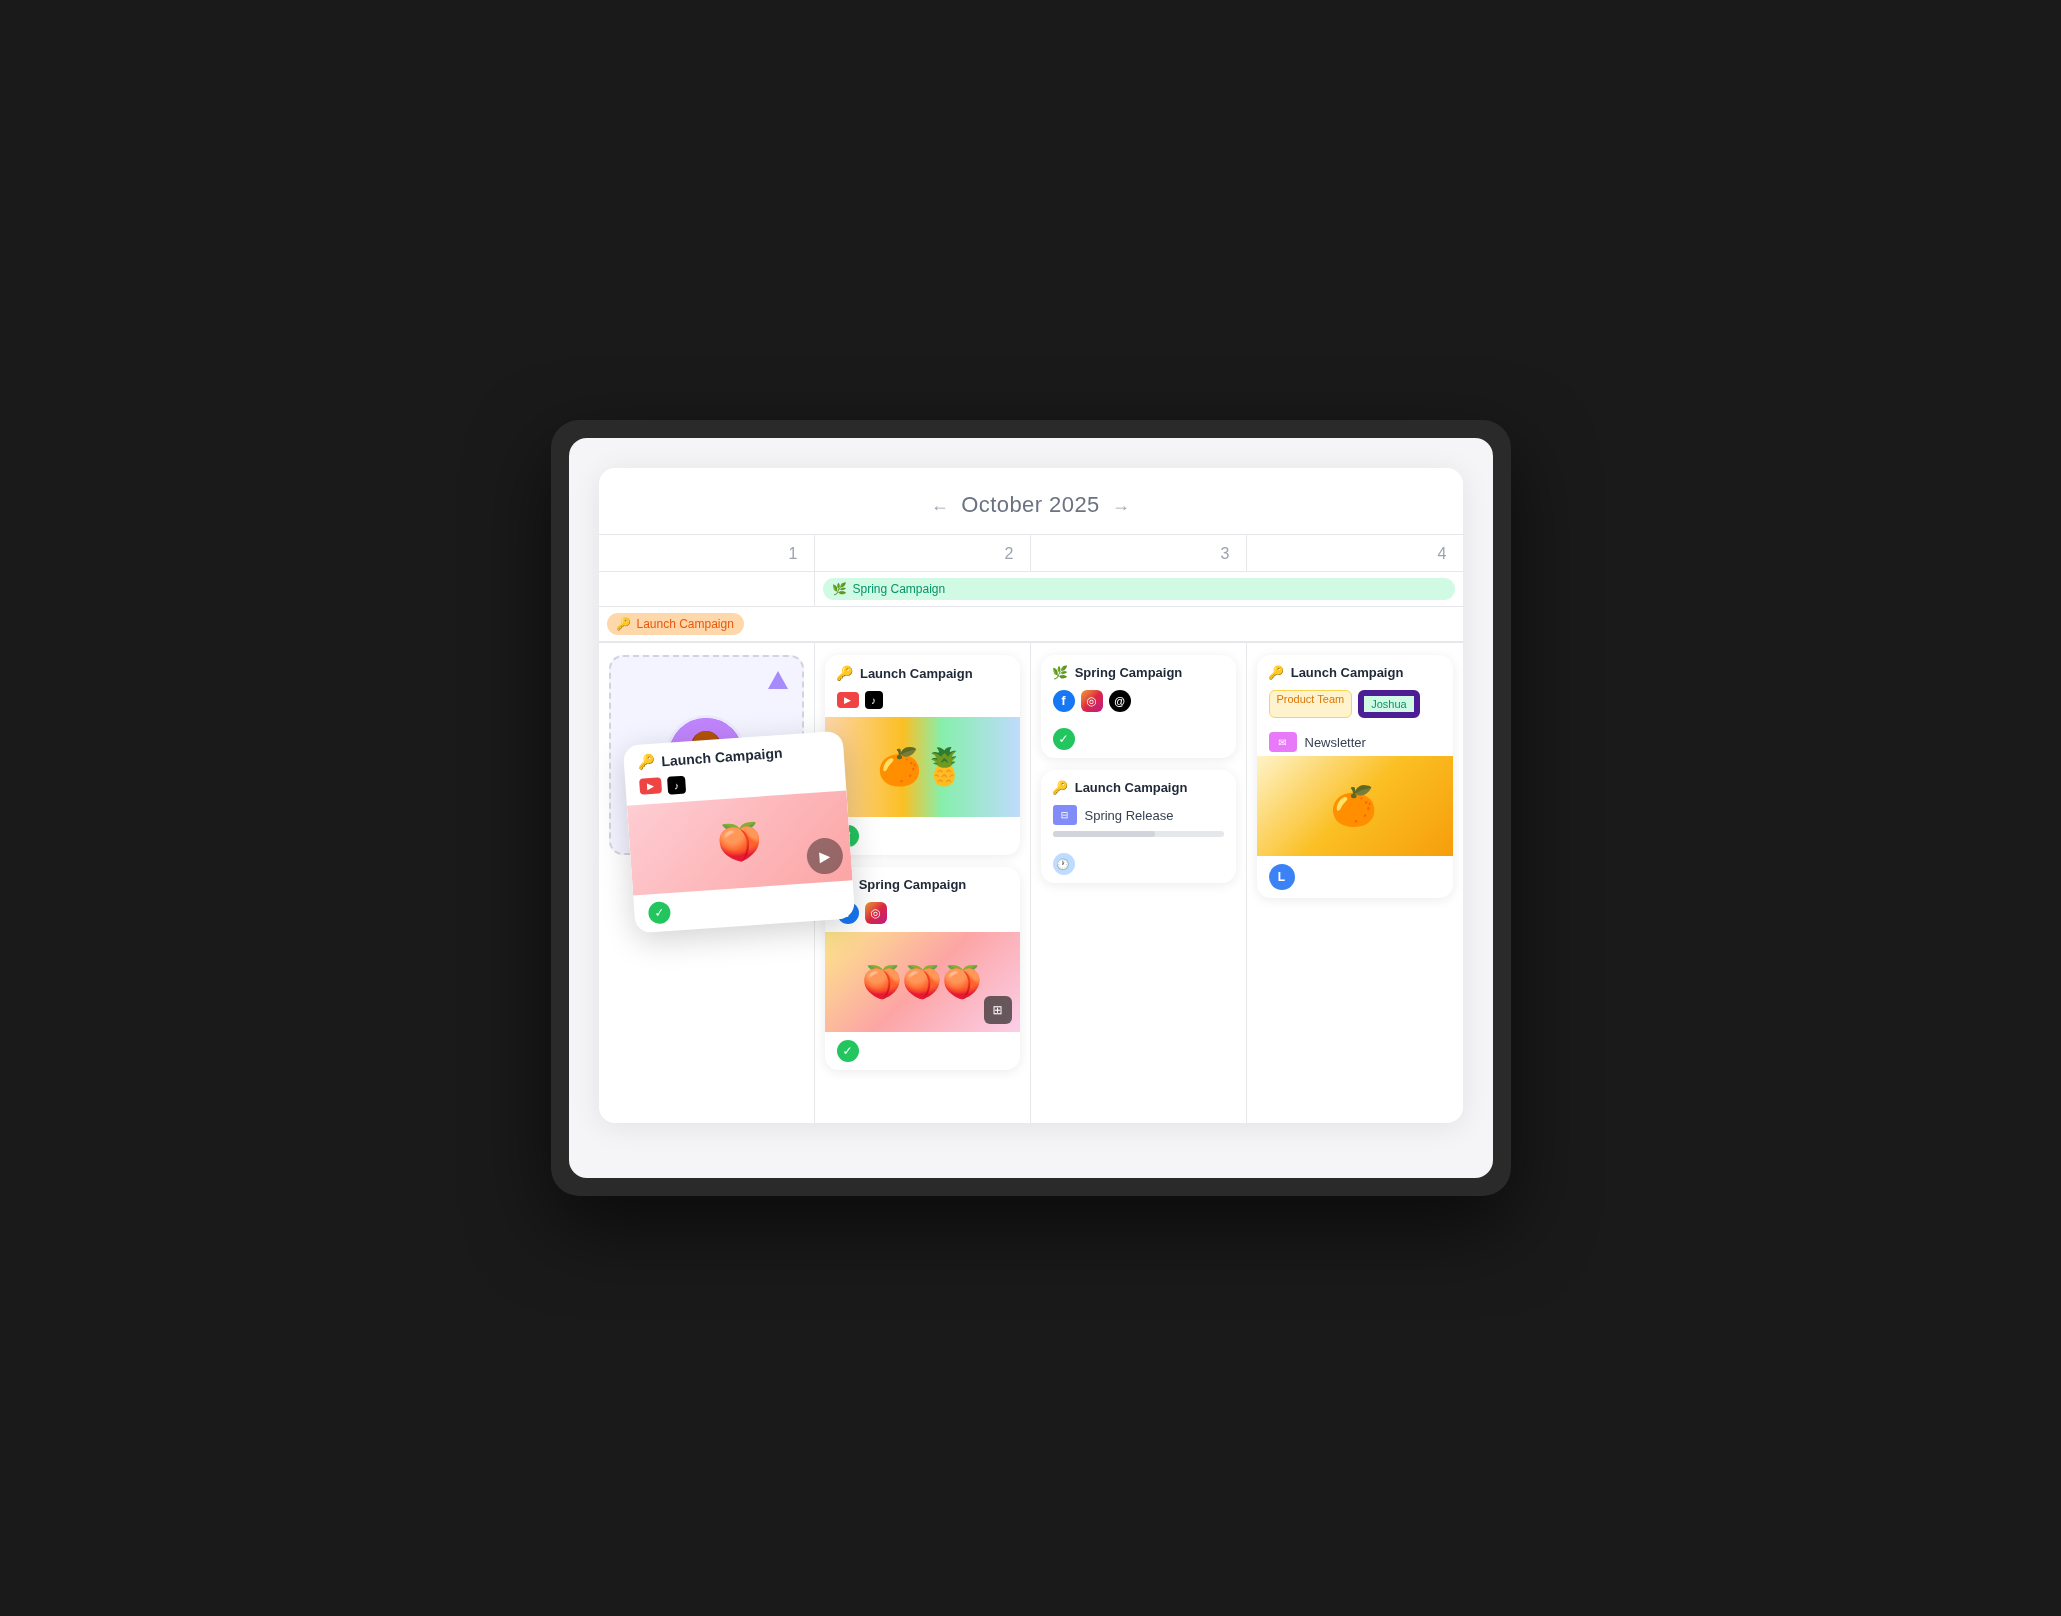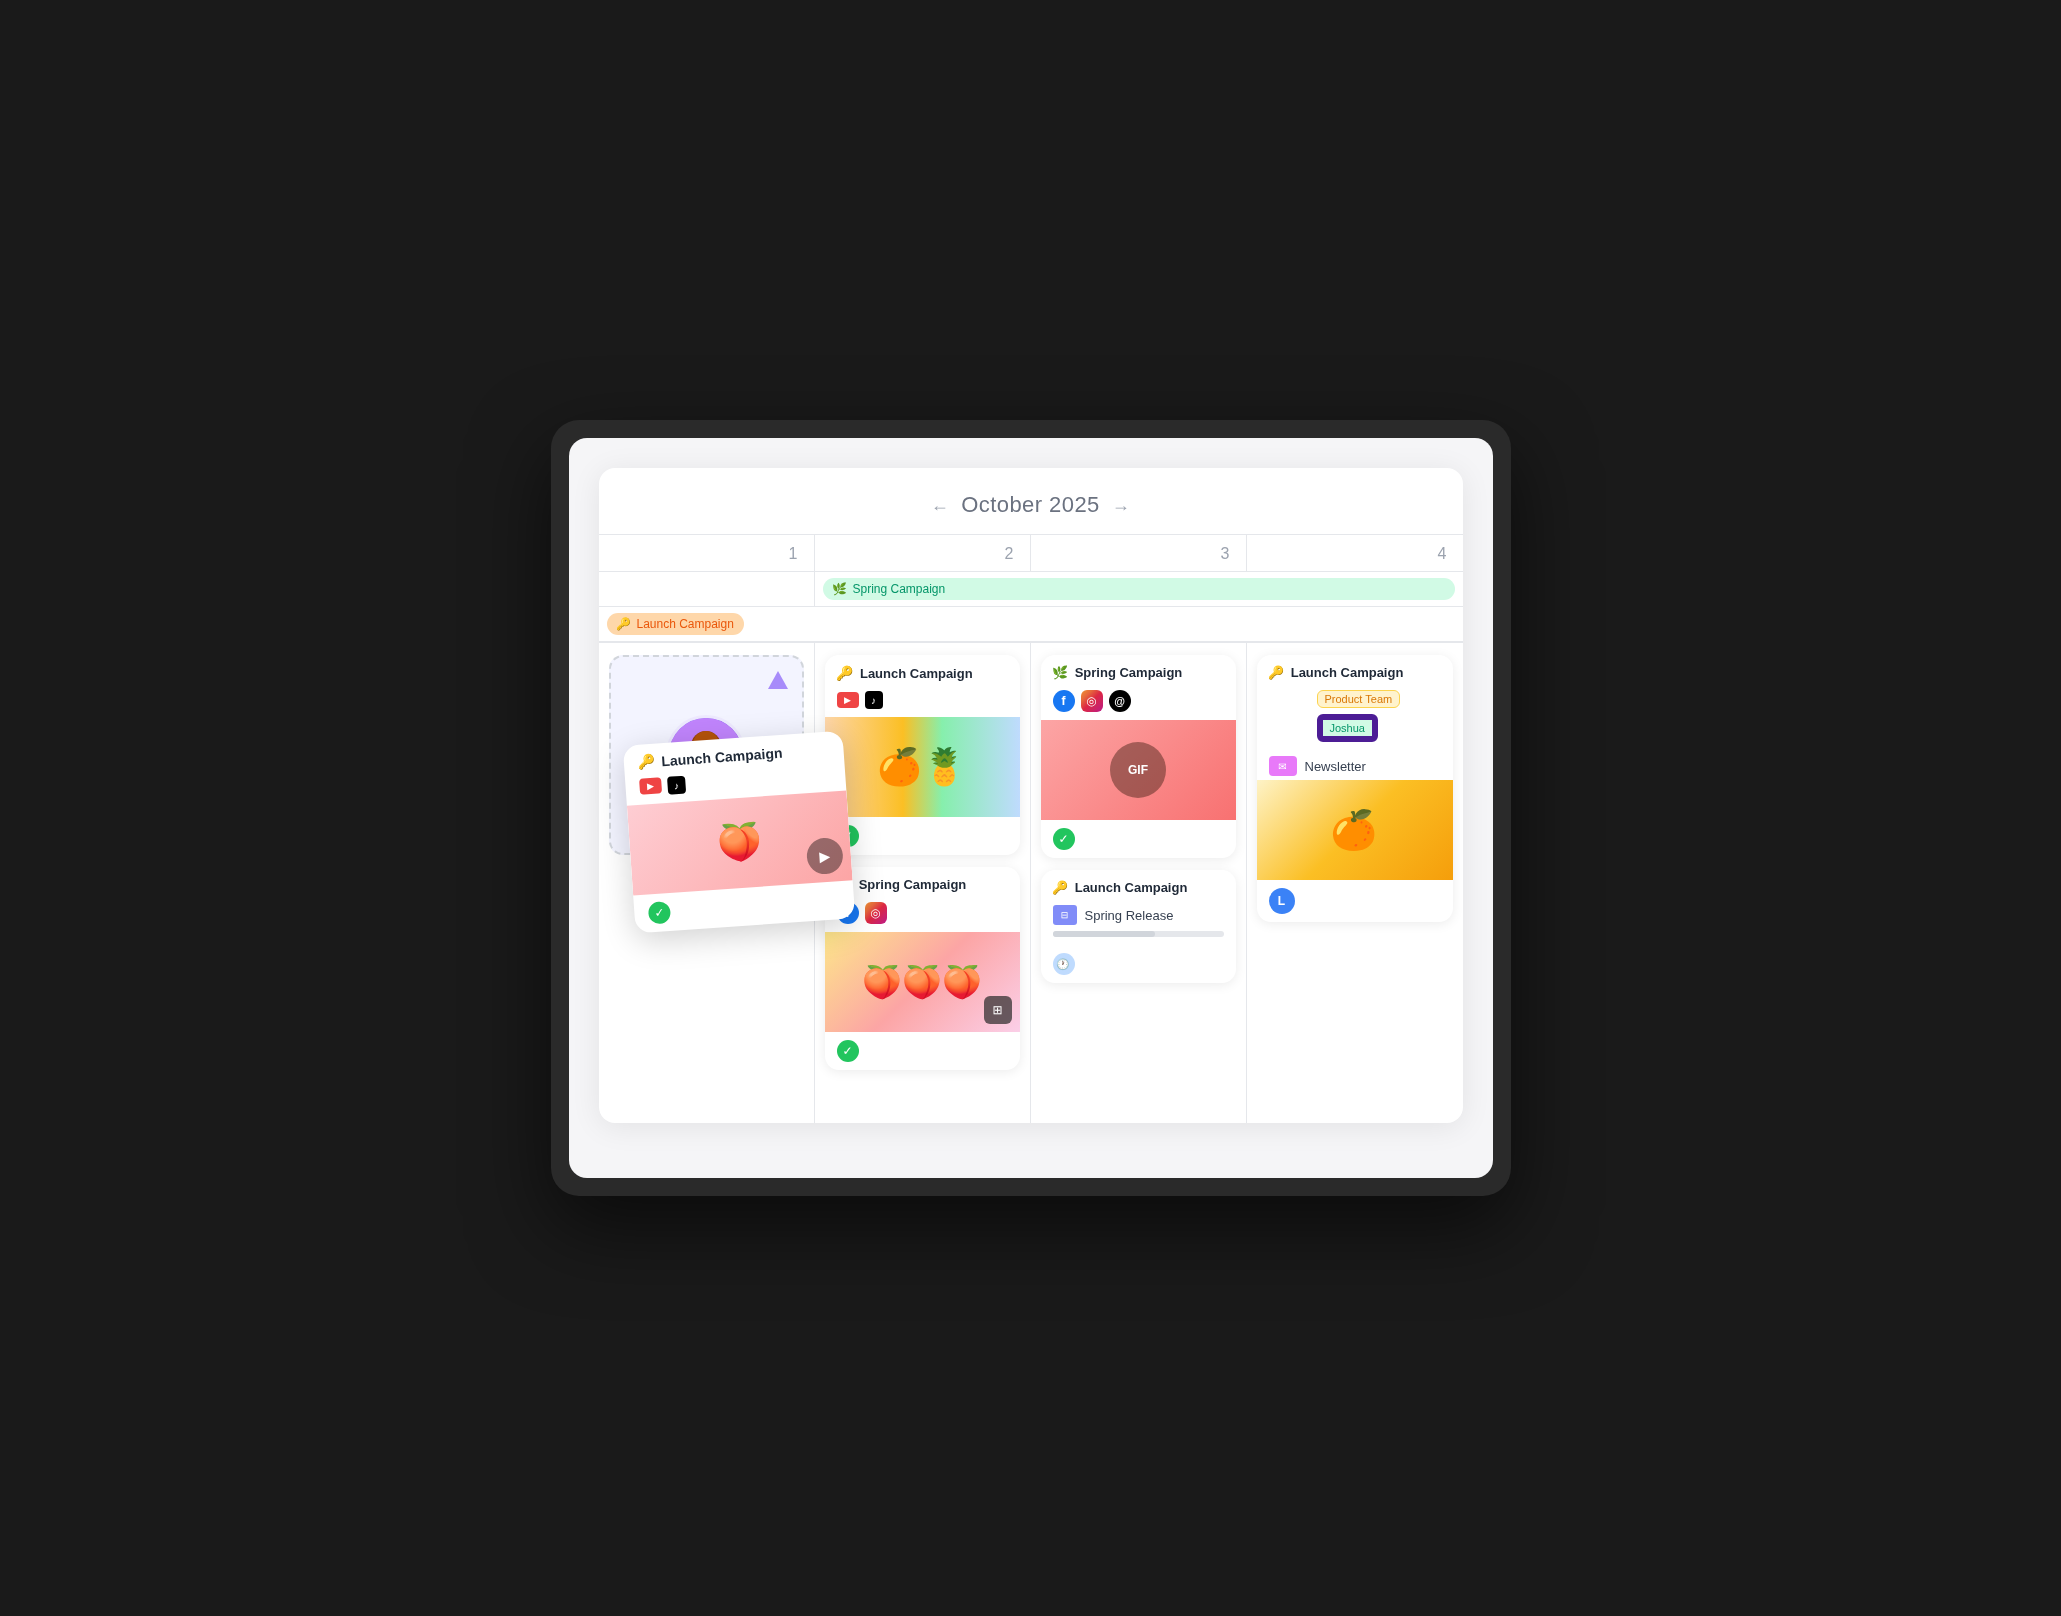--- a/index.html
+++ b/index.html
@@ -251,21 +251,20 @@
       color: #3b82f6;
       font-size: 11px;
     }
 
     
     .tag {
       border-radius: 6px;
       padding: 2px 7px;
       font-size: 11px;
       font-weight: 500;
-      margin-left: 48px;
     }
 
     .tag-orange {
       background: #fff3cd;
       color: #d97706;
       border: 1px solid #fcd34d;
     }
 
     .tag-green {
       background: #d1fae5;
@@ -612,23 +611,20 @@
           <div class="card">
             <div class="card-header">
               <span>🌿</span>
               <span>Spring Campaign</span>
             </div>
             <div class="card-icons">
               <div class="social-fb">f</div>
               <div class="social-ig">◎</div>
               <div class="social-threads">@</div>
             </div>
-            <div class="img-gif-lemon">
-              <div class="gif-badge">GIF</div>
-            </div>
             <div class="card-footer">
               <div class="check-icon">✓</div>
             </div>
           </div>
 
           <div class="card">
             <div class="card-header">
               <span>🔑</span>
               <span>Launch Campaign</span>
             </div>

